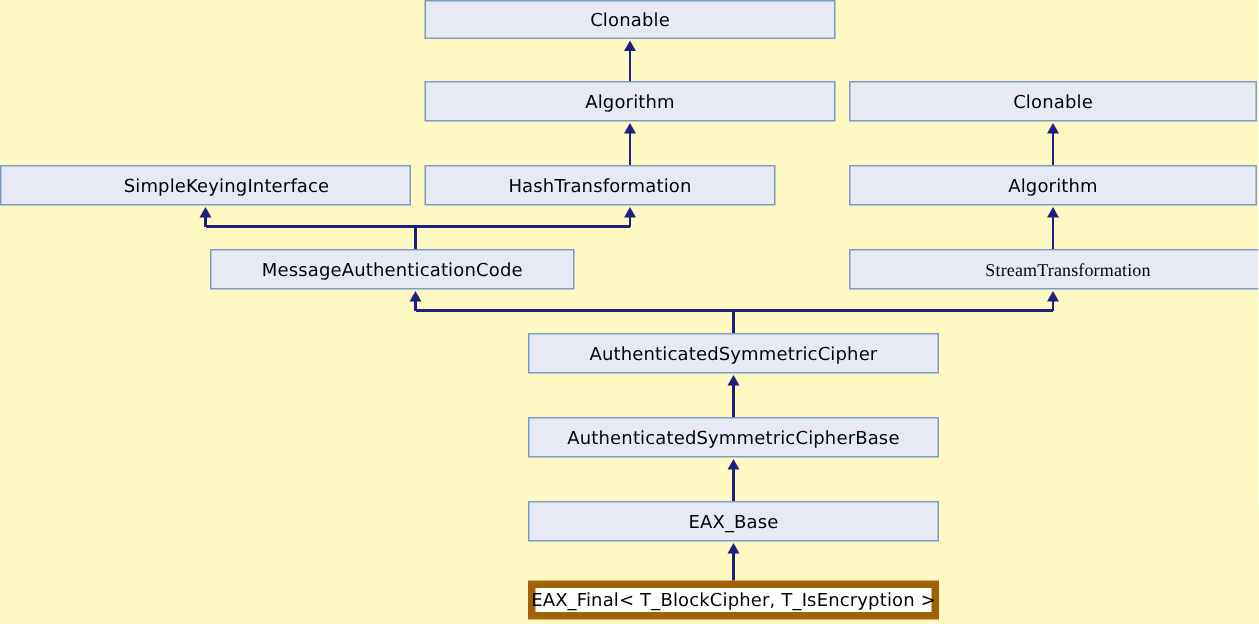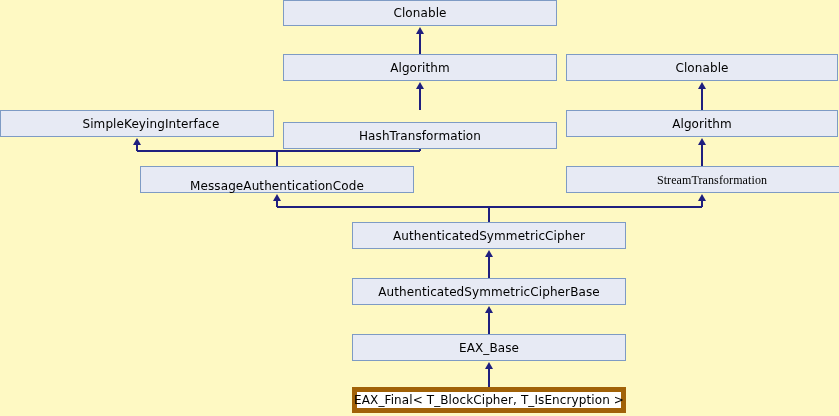--- a/index.html
+++ b/index.html
@@ -101,27 +101,27 @@
     </div>
     <div class="node" style="left: 283px; top: 54px; width: 274px; height: 27px;">
       <span class="node-label">Algorithm</span>
     </div>
     <div class="node" style="left: 566px; top: 54px; width: 272px; height: 27px;">
       <span class="node-label">Clonable</span>
     </div>
     <div class="node" style="left: 0px; top: 110px; width: 274px; height: 27px; padding-left: 28px;">
       <span class="node-label">SimpleKeyingInterface</span>
     </div>
-    <div class="node" style="left: 283px; top: 122px; width: 274px; height: 27px; text-align: right;">
+    <div class="node" style="left: 283px; top: 110px; width: 234px; height: 27px; text-align: right;">
       <span class="node-label">HashTransformation</span>
     </div>
     <div class="node" style="left: 566px; top: 110px; width: 272px; height: 27px;">
       <span class="node-label">Algorithm</span>
     </div>
-    <div class="node" style="left: 140px; top: 166px; width: 274px; height: 27px; align-items: flex-end;">
+    <div class="node" style="left: 140px; top: 166px; width: 243px; height: 27px;">
       <span class="node-label">MessageAuthenticationCode</span>
     </div>
     <div class="node" style="left: 566px; top: 166px; width: 292px; height: 27px; font-family: Liberation Serif, serif;">
       <span class="node-label">StreamTransformation</span>
     </div>
     <div class="node" style="left: 352px; top: 222px; width: 274px; height: 27px;">
       <span class="node-label">AuthenticatedSymmetricCipher</span>
     </div>
     <div class="node" style="left: 352px; top: 334px; width: 274px; height: 27px;">
       <span class="node-label">EAX_Base</span>

